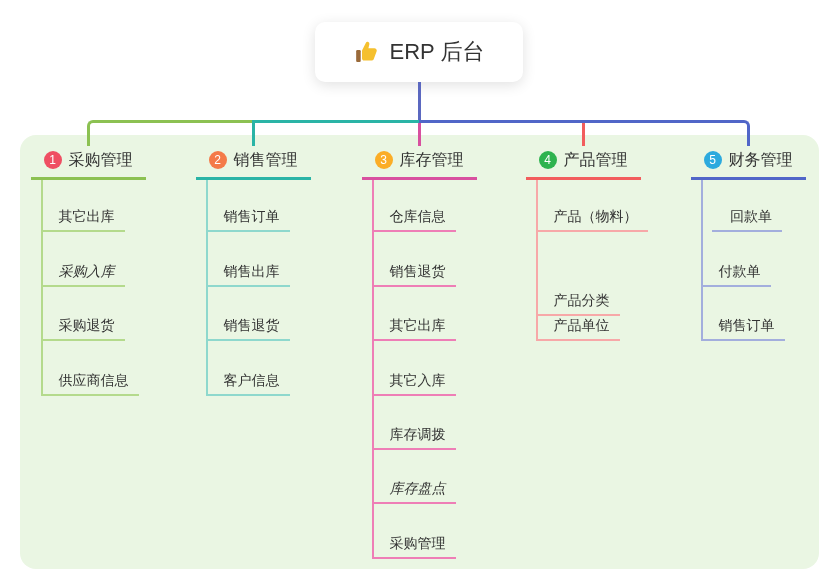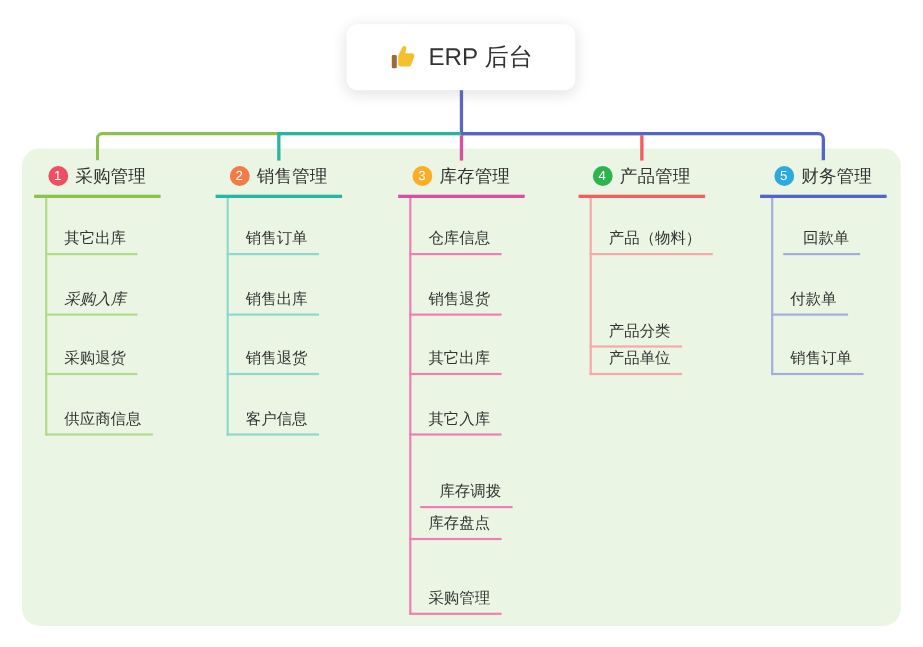--- a/index.html
+++ b/index.html
@@ -97,22 +97,22 @@
       <div class="branch-label" style="left: 361.5px;">
         <span class="badge" style="background: rgb(251, 173, 38);">3</span>
         <span class="title">库存管理</span>
       </div>
       <div class="branch-underline" style="left: 361.5px; background: rgb(216, 80, 159);"></div>
       <div class="child-vline" style="left: 371.5px; top: 180px; height: 379px; background: rgb(238, 126, 182);"></div>
       <div class="child-item" style="left: 371.5px; top: 206px; border-bottom-color: rgb(238, 126, 182);">仓库信息</div>
       <div class="child-item" style="left: 371.5px; top: 260.5px; border-bottom-color: rgb(238, 126, 182);">销售退货</div>
       <div class="child-item" style="left: 371.5px; top: 315px; border-bottom-color: rgb(238, 126, 182);">其它出库</div>
       <div class="child-item" style="left: 371.5px; top: 369.5px; border-bottom-color: rgb(238, 126, 182);">其它入库</div>
-      <div class="child-item" style="left: 371.5px; top: 436px; border-bottom-color: rgb(238, 126, 182); margin-left: 10px;">库存调拨</div>
-      <div class="child-item" style="left: 371.5px; top: 465px; border-bottom-color: rgb(238, 126, 182);">库存盘点</div>
+      <div class="child-item" style="left: 371.5px; top: 424px; border-bottom-color: rgb(238, 126, 182);">库存调拨</div>
+      <div class="child-item" style="left: 371.5px; top: 478px; border-bottom-color: rgb(238, 126, 182); font-style: italic;">库存盘点</div>
       <div class="child-item" style="left: 371.5px; top: 533px; border-bottom-color: rgb(238, 126, 182);">采购管理</div>
       <div class="branch-label" style="left: 525.5px;">
         <span class="badge" style="background: rgb(46, 179, 79);">4</span>
         <span class="title">产品管理</span>
       </div>
       <div class="branch-underline" style="left: 525.5px; background: rgb(242, 93, 93);"></div>
       <div class="child-vline" style="left: 535.5px; top: 180px; height: 161px; background: rgb(247, 168, 168);"></div>
       <div class="child-item" style="left: 535.5px; top: 206px; border-bottom-color: rgb(247, 168, 168);">产品（物料）</div>
       <div class="child-item" style="left: 535.5px; top: 260.5px; border-bottom-color: rgb(247, 168, 168); margin-top: 29px;">产品分类</div>
       <div class="child-item" style="left: 535.5px; top: 315px; border-bottom-color: rgb(247, 168, 168);">产品单位</div>

